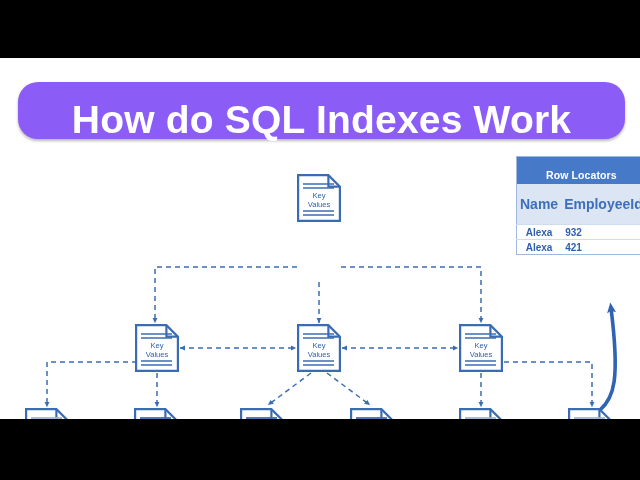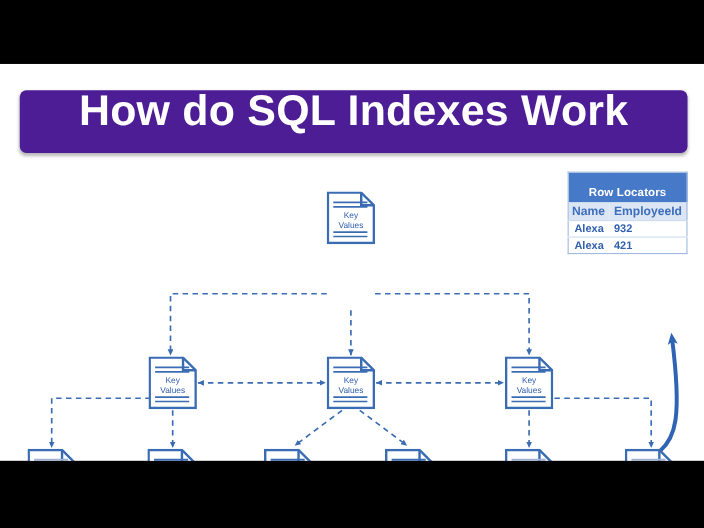--- a/index.html
+++ b/index.html
@@ -9,23 +9,23 @@
 
   
   #canvas{
     position:absolute;left:0;top:58px;width:640px;height:361px;
     background:#ffffff;overflow:hidden;
   }
 
   
   #title-banner{
     position:absolute;left:18px;top:24px;width:607px;height:57px;
-    background:#4c1d95;border-radius:6px;
+    background:#8b5cf6;border-radius:20px;
     box-shadow:0 2px 3px rgba(0,0,0,.28);
-    display:flex;align-items:flex-start;justify-content:center;
+    display:flex;align-items:flex-end;justify-content:center;
     box-sizing:border-box;
   }
   #title-text{
     color:#ffffff;font-weight:bold;font-size:39px;line-height:39px;
     letter-spacing:.2px;white-space:nowrap;
     font-family:"Liberation Sans",sans-serif;
   }
 
   
   #diagram{position:absolute;left:0;top:0;width:640px;height:361px;}
@@ -34,22 +34,22 @@
   #row-locator-table{
     position:absolute;left:516px;top:98px;width:109px;
     border:1px solid #9fb8dd;border-collapse:collapse;
     background:#ffffff;font-size:9.5px;
   }
   #row-locator-table .tbl-title{
     background:#4679c8;color:#fff;font-weight:bold;font-size:10.5px;
     text-align:center;padding:12px 0 3px 0;letter-spacing:.1px;
   }
   #row-locator-table .hdr{
-    background:#dbe5f3;color:#3d6fbe;font-weight:bold;font-size:11px;
-    padding:2px 3px;
+    background:#dbe5f3;color:#3d6fbe;font-weight:bold;font-size:14px;
+    padding:12px 3px;
   }
   #row-locator-table .hdr.c1{text-align:left;}
   #row-locator-table .hdr.c2{text-align:center;}
   #row-locator-table td.nm{
     color:#2f5fae;font-weight:bold;text-align:center;padding:1.5px 4px;
     border-top:1px solid #cfdcee;font-size:10px;
   }
   #row-locator-table td.id{
     color:#2f5fae;font-weight:bold;padding:1.5px 4px;
     border-top:1px solid #cfdcee;font-size:10px;

